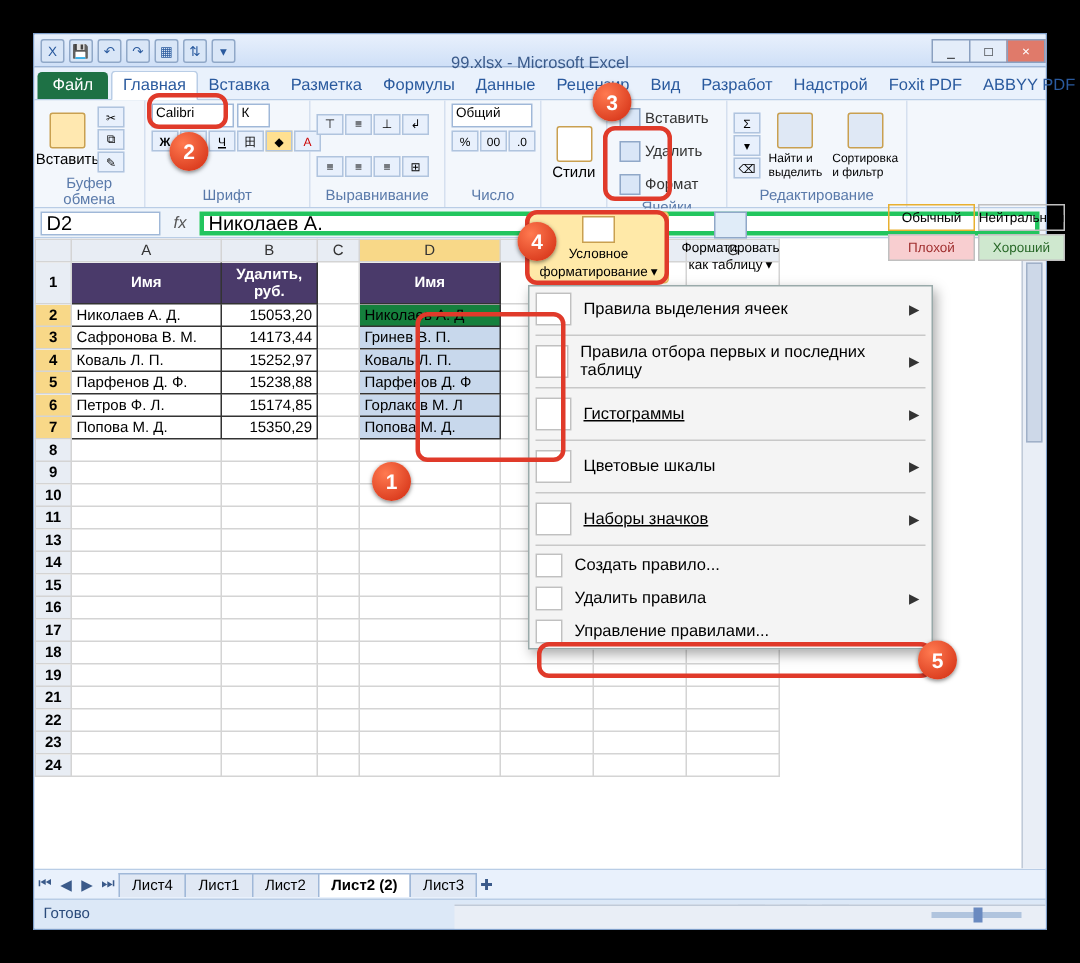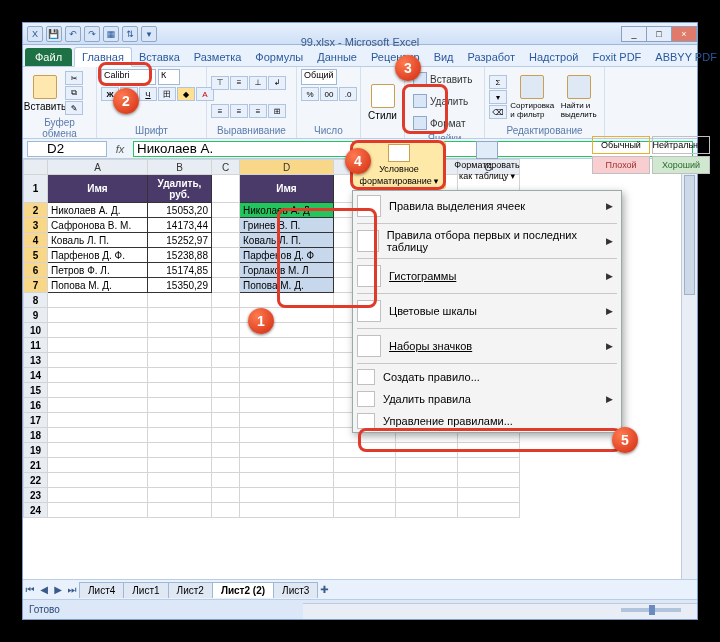--- a/index.html
+++ b/index.html
@@ -21,22 +21,22 @@
 .group .lbl { text-align: center; color: #5a7aaa; font-size: 10px; }
 .grpbody { display: flex; align-items: center; gap: 2px; flex: 1; }
 .bigbtn { width: 36px; height: 48px; display: flex; flex-direction: column; align-items: center; justify-content: center; gap: 2px; border: 1px solid transparent; border-radius: 3px; }
 .bigbtn .ic { width: 24px; height: 24px; background: #ffe8b0; border: 1px solid #c9a050; border-radius: 2px; }
 .smallstack { display: flex; flex-direction: column; gap: 1px; }
 .smallbtn { width: 18px; height: 14px; background: #e8f0fc; border: 1px solid #b0c4de; font-size: 8px; display: inline-flex; align-items: center; justify-content: center; }
 .mediumbtn { height: 20px; padding: 0 4px; display: inline-flex; align-items: center; gap: 3px; font-size: 10px; color: #333; }
 .mediumbtn .ic2 { width: 14px; height: 14px; background: #d9e6f7; border: 1px solid #90a8c8; }
 .fontcombo { width: 55px; height: 16px; border: 1px solid #a0b8d8; background: #fff; font-size: 9px; padding: 0 2px; display: inline-block; }
 .formulabar { height: 20px; background: #eef4fb; border-bottom: 1px solid #b9cde6; display: flex; align-items: center; font-size: 11px; }
-.namebox { width: 80px; height: 16px; border: 1px solid #a0b8d8; background: #fff; margin: 0 4px; padding: 0 19px; }
-.fxbar { flex: 1; height: 16px; border: 1px solid #22c55e; background: #fff; margin: 0 4px; padding: 0 3px; }
+.namebox { width: 80px; height: 16px; border: 1px solid #a0b8d8; background: #fff; margin: 0 4px; padding: 0 3px; }
+.fxbar { flex: 1; height: 16px; border: 3px solid #22c55e; background: #fff; margin: 0 4px; padding: 0 3px; }
 .fxlbl { width: 18px; text-align: center; font-style: italic; color: #555; }
 .sheet { flex: 1; position: relative; background: #fff; overflow: hidden; }
 table.grid { border-collapse: collapse; font-size: 10px; table-layout: fixed; }
 table.grid th, table.grid td { border: 1px solid #d4d4d4; height: 15px; overflow: hidden; white-space: nowrap; }
 .colh { background: #e8edf4; color: #333; font-weight: normal; text-align: center; }
 .rowh { background: #e8edf4; text-align: center; width: 24px; }
 .rowh.sel { background: #f8d888; }
 .colh.sel { background: #f8d888; }
 .hdr-cell { background: #4a3a6a; color: #fff; text-align: center; font-weight: bold; border: 1px solid #333 !important; }
 .data-cell { padding: 0 3px; border: 1px solid #333 !important; }
@@ -155,21 +155,21 @@
         <span class="smallbtn">↲</span>
         <span class="smallbtn">≡</span>
         <span class="smallbtn">≡</span>
         <span class="smallbtn">≡</span>
         <span class="smallbtn">⊞</span>
       </div>
       <div class="lbl">Выравнивание</div>
     </div>
     <div class="group" style="width:64px">
       <div class="grpbody" style="flex-direction:column;align-items:flex-start;gap:2px">
-        <span class="fontcombo" style="width:36px">Общий</span>
+        <span class="fontcombo" style="width:54px">Общий</span>
         <div style="display:flex;gap:1px">
           <span class="smallbtn">%</span>
           <span class="smallbtn">00</span>
           <span class="smallbtn">.0</span>
         </div>
       </div>
       <div class="lbl">Число</div>
     </div>
     <div class="group" style="width:44px">
       <div class="grpbody">
@@ -196,29 +196,29 @@
       </div>
       <div class="lbl">Ячейки</div>
     </div>
     <div class="group" style="width:120px">
       <div class="grpbody">
         <div class="smallstack">
           <span class="smallbtn">Σ</span>
           <span class="smallbtn">▾</span>
           <span class="smallbtn">⌫</span>
         </div>
+        <div class="bigbtn" style="width:44px">
+          <div class="ic" style="background:#dfe8f5"></div>
+          <span style="font-size:8px;line-height:9px;white-space:pre">Найти и
+выделить</span>
+        </div>
         <div class="bigbtn" style="width:48px">
           <div class="ic" style="background:#dfe8f5"></div>
           <span style="font-size:8px;line-height:9px;white-space:pre">Сортировка
 и фильтр</span>
-        </div>
-        <div class="bigbtn" style="width:44px">
-          <div class="ic" style="background:#dfe8f5"></div>
-          <span style="font-size:8px;line-height:9px;white-space:pre">Найти и
-выделить</span>
         </div>
       </div>
       <div class="lbl">Редактирование</div>
     </div>
   </div>
 
   <div class="formulabar">
     <input class="namebox" value="D2" style="">
     <span class="fxlbl">fx</span>
     <input class="fxbar" value="Николаев А." style="">
@@ -256,21 +256,21 @@
   <td class="hdr-cell">Имя</td>
   <td></td>
             <td></td>
             <td></td>
           </tr>
           <tr>
             <th class="rowh sel">2</th>
             <td class="data-cell">Николаев А. Д.</td>
             <td class="data-cell r">15053,20</td>
             <td></td>
-            <td class="data-cell" style="background:#22c55e">Николаев А. Д</td>
+            <td class="data-cell" style="background:#15803d">Николаев А. Д</td>
             <td></td>
             <td></td>
             <td></td>
           </tr>
           <tr>
             <th class="rowh sel">3</th>
             <td class="data-cell">Сафронова В. М.</td>
             <td class="data-cell r">14173,44</td>
             <td></td>
             <td class="data-cell" style="background:#c8d8ec">Гринев В. П.</td>

